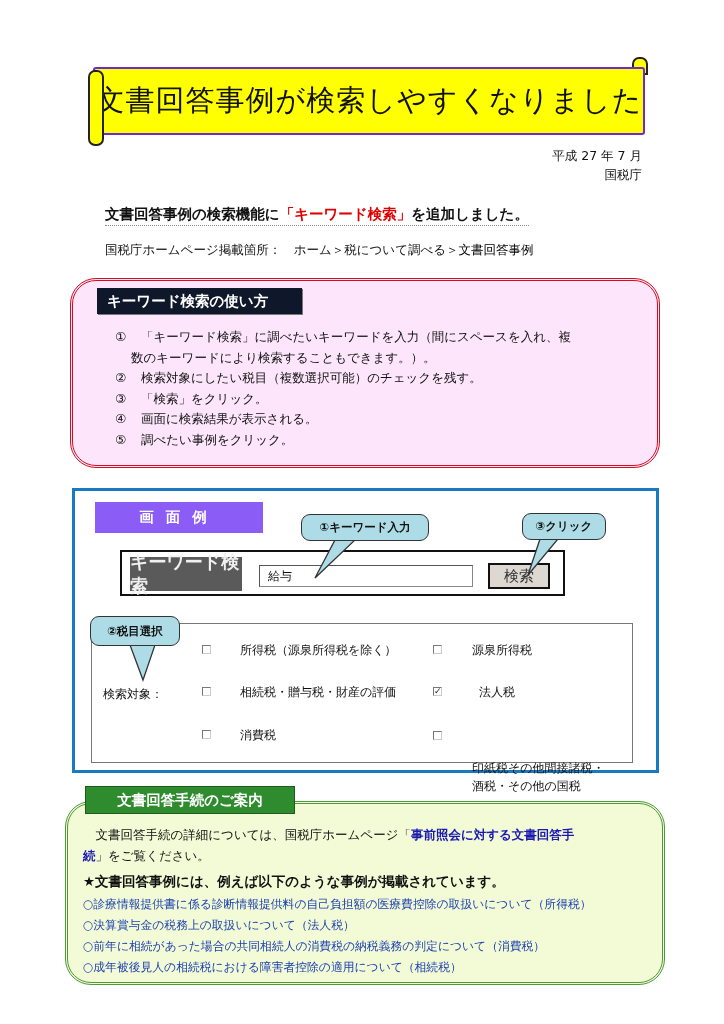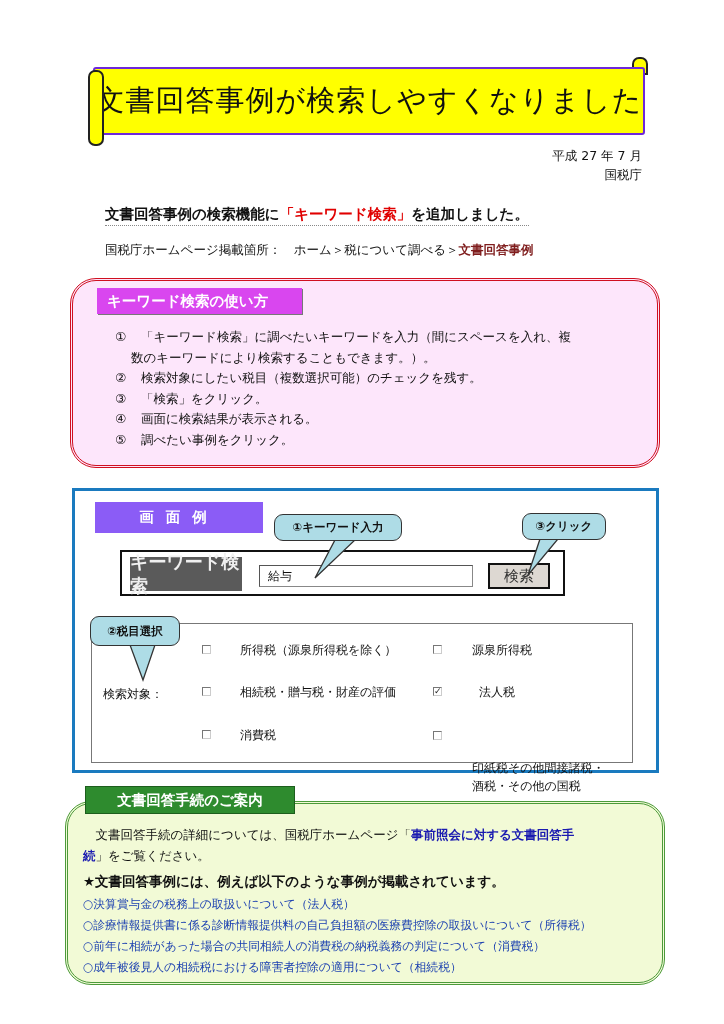--- a/index.html
+++ b/index.html
@@ -13,26 +13,26 @@
   .banner-title { left:0; right:0; top:0; bottom:0; display:flex; align-items:center; justify-content:center;
                   font-size:29px; letter-spacing:1px; color:#111; }
   .scroll-left { left:88px; top:70px; width:12px; height:72px; background:#ffff00; border:2px solid #222; border-radius:7px; }
   .scroll-right-top { left:632px; top:57px; width:12px; height:14px; background:#ffff00; border:2px solid #222; border-radius:7px 7px 0 0; }
 
   .date { right:82px; top:146px; font-size:12.5px; text-align:right; line-height:19px; }
 
   .headline { left:105px; top:205px; font-size:14.5px; font-weight:bold; border-bottom:1px dotted #888; padding-bottom:1px; }
   .headline .red { color:#e00000; }
   .location { left:105px; top:242px; font-size:12.5px; }
-  .location .blue { color:#7f1d1d; font-weight:bold; }
+  .location .blue { color:#000000; font-weight:normal; }
 
   
   .howto { left:70px; top:278px; width:590px; height:190px; background:#fde6fb;
            border:3px double #d01020; border-radius:26px; box-sizing:border-box; }
-  .howto-label { left:97px; top:288px; width:205px; height:26px; background:#d946ef; color:#fff;
+  .howto-label { left:97px; top:288px; width:205px; height:26px; background:#0f172a; color:#fff;
                  font-size:14.5px; font-weight:bold; display:flex; align-items:center; padding-left:10px; box-sizing:border-box;
                  box-shadow:1px 1px 0 #777; }
   .steps { left:115px; top:327px; width:530px; font-size:12.5px; line-height:20.5px; }
   .step { display:flex; }
   .step .num { width:26px; flex:none; }
   .step.cont { padding-left:16px; }
 
   
   .example { left:72px; top:488px; width:587px; height:285px; border:3px solid #1a7abf; box-sizing:border-box; background:#fff; }
   .ex-label { left:95px; top:502px; width:168px; height:31px; background:#8b5cf6; color:#fff;
@@ -40,21 +40,21 @@
   .searchbar { left:120px; top:550px; width:445px; height:46px; border:2px solid #111; box-sizing:border-box; background:#fff; }
   .kw-label { left:130px; top:557px; width:112px; height:34px; background:#5a5a5a; color:#f0f0f0;
               font-size:18px; font-weight:bold; display:flex; align-items:center; justify-content:center; }
   .kw-input { left:259px; top:565px; width:214px; height:22px; border:1px solid #888; border-top-color:#555; border-left-color:#555;
               box-sizing:border-box; font-size:12px; padding:2px 8px; background:#fff; font-family:"DejaVu Sans",sans-serif; }
   .search-btn { left:488px; top:563px; width:62px; height:26px; background:#ddd8d2; border:2px solid #111;
                 box-sizing:border-box; font-size:15px; display:flex; align-items:center; justify-content:center; color:#333; }
 
   .callout { background:#aedce6; border:1.5px solid #333; border-radius:9px; font-size:11.5px; font-weight:bold;
              display:flex; align-items:center; justify-content:center; box-sizing:border-box; }
-  .c1 { left:274px; top:514px; width:128px; height:27px; }
+  .c1 { left:301px; top:514px; width:128px; height:27px; }
   .c3 { left:522px; top:513px; width:84px; height:27px; }
   .c2 { left:90px; top:616px; width:90px; height:30px; }
 
   .targets { left:91px; top:623px; width:542px; height:140px; border:1.5px solid #777; box-sizing:border-box; }
   .t-label { left:103px; top:686px; font-size:12px; }
   .cb { width:9px; height:9px; border:1px solid #777; border-bottom-color:#ccc; border-right-color:#ccc; background:#fff; box-sizing:border-box; position:absolute; font-size:9px; line-height:7px; text-align:center; color:#222; }
   .opt { position:absolute; font-size:12px; line-height:18px; }
 
   
   .guide { left:65px; top:801px; width:600px; height:184px; background:#f2fad6;
@@ -155,17 +155,17 @@
   <div>酒税・その他の国税</div>
 </div>
 
 <div class="abs guide"></div>
 <div class="abs guide-label">文書回答手続のご案内</div>
 <div class="abs guide-text">
   <span>　文書回答手続の詳細については、国税庁ホームページ「</span><span class="blue">事前照会に対する文書回答手</span><br><span class="blue">続</span><span>」をご覧ください。</span>
 </div>
 <div class="abs guide-star">★文書回答事例には、例えば以下のような事例が掲載されています。</div>
 <div class="abs examples">
+  <div>○診療情報提供書に係る診断情報提供料の自己負担額の医療費控除の取扱いについて（所得税）</div>
   <div>○決算賞与金の税務上の取扱いについて（法人税）</div>
-  <div>○診療情報提供書に係る診断情報提供料の自己負担額の医療費控除の取扱いについて（所得税）</div>
   <div>○前年に相続があった場合の共同相続人の消費税の納税義務の判定について（消費税）</div>
   <div>○成年被後見人の相続税における障害者控除の適用について（相続税）</div>
 </div>
 
 </body></html>

